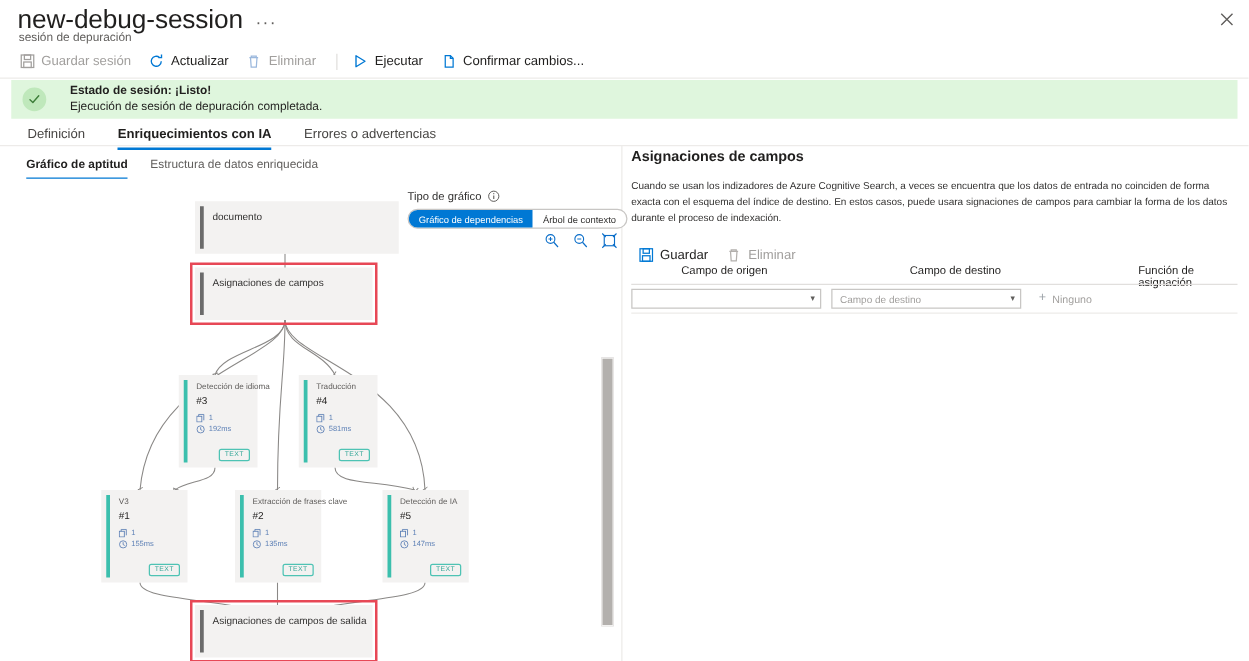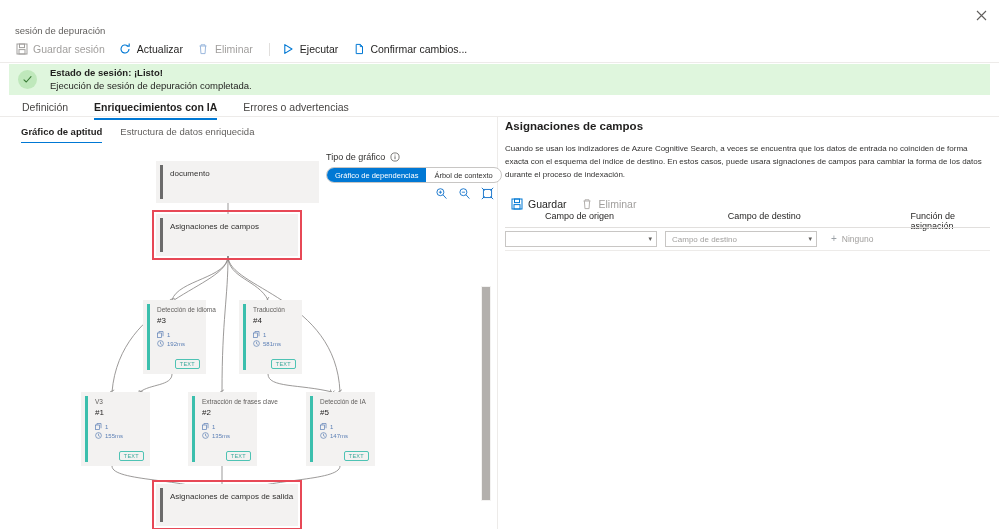--- a/index.html
+++ b/index.html
@@ -24,21 +24,21 @@
   .cmd{display:flex;align-items:center;gap:5px;padding:2px 9px 2px 5px;font-size:10.5px;color:#201f1e;cursor:pointer;white-space:nowrap;}
   .cmd.disabled{color:#a19f9d;cursor:default;}
   .cmd .ico{width:13px;height:13px;display:inline-flex;align-items:center;justify-content:center;}
   .cmd svg{display:block;}
   .cmd-sep{width:1px;height:13px;background:#e1dfdd;margin:0 7px;}
   .hr-top{position:absolute;left:0;top:62px;width:999px;height:1px;background:#edebe9;}
 
   
   .banner{position:absolute;left:9px;top:64px;width:981px;height:31px;background:#dff6dd;display:flex;align-items:center;}
   .banner-ico{width:19px;height:19px;border-radius:50%;background:#bfe8bb;margin-left:9px;display:flex;align-items:center;justify-content:center;flex:none;}
-  .banner-txt{margin-left:13px;line-height:1.33;}
+  .banner-txt{margin-left:19px;line-height:1.33;}
   .banner-title{font-size:9.5px;font-weight:700;color:#201f1e;}
   .banner-sub{font-size:9.5px;color:#201f1e;}
 
   
   .tabs{position:absolute;left:11px;top:98px;display:flex;gap:4px;}
   .tab{position:relative;padding:3px 11px 7px 11px;font-size:10.5px;color:#484644;cursor:pointer;white-space:nowrap;}
   .tab.sel{font-weight:700;color:#201f1e;}
   .tab.sel::after{content:"";position:absolute;left:11px;right:11px;bottom:0;height:2px;background:#0078d4;}
   .hr-tabs{position:absolute;left:0;top:116px;width:999px;height:1px;background:#edebe9;}
 
@@ -92,20 +92,24 @@
   .sel-box{height:16px;border:1px solid #c8c6c4;background:#fff;display:flex;align-items:center;justify-content:space-between;padding:0 4px 0 6px;font-size:8px;color:#a19f9d;box-sizing:border-box;cursor:pointer;}
   .sel-box .chev{color:#605e5c;font-size:7px;}
   .nonefn{display:flex;align-items:center;gap:5px;font-size:8.5px;color:#a19f9d;cursor:pointer;}
   .plus{color:#9aa0a6;font-size:10px;line-height:8px;}
 </style>
 </head>
 <body>
 
 <div class="page">
 
+  <div class="title-row">
+    <div class="page-title">new-debug-session</div>
+    <div class="ellipsis-btn">···</div>
+  </div>
   <div class="subtitle">sesión de depuración</div>
 
   <div class="close-btn">
     <svg width="17" height="17" viewBox="0 0 17 17">
         <path d="M4 4 L13 13 M13 4 L4 13" stroke="#605e5c" stroke-width="1.1" fill="none"></path>
       </svg>
   </div>
 
   <div class="cmdbar">
     <div class="cmd disabled">

